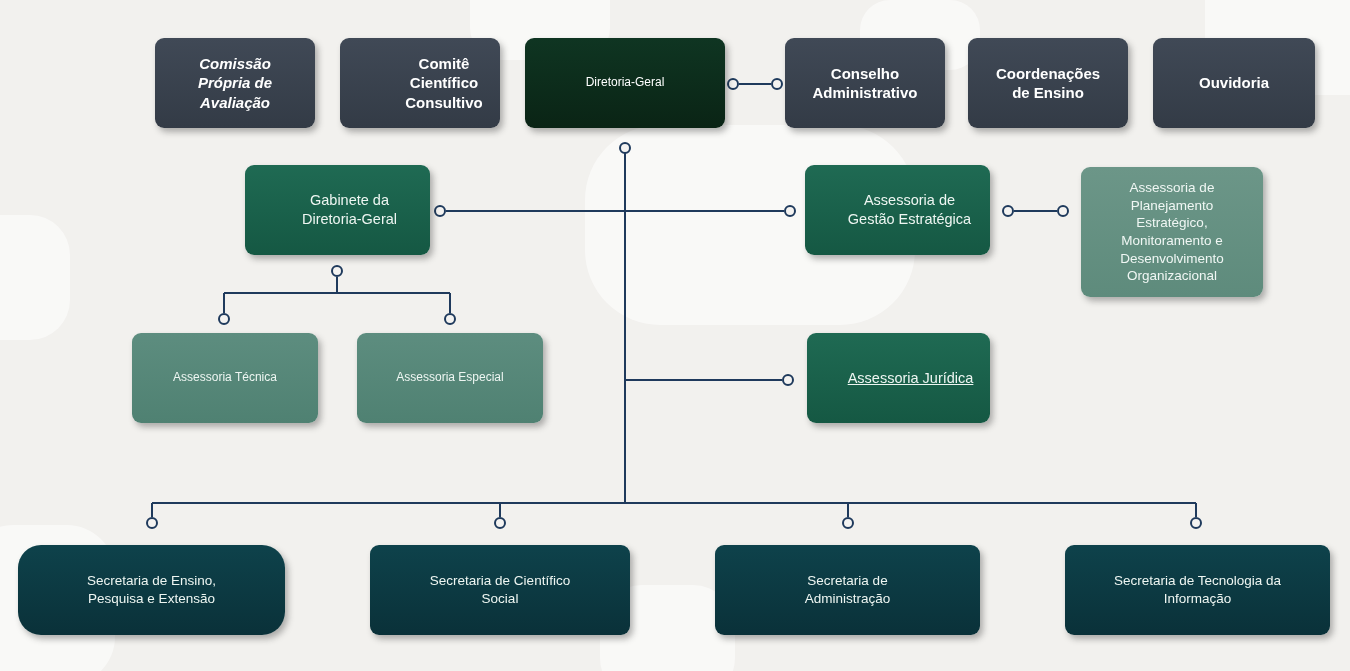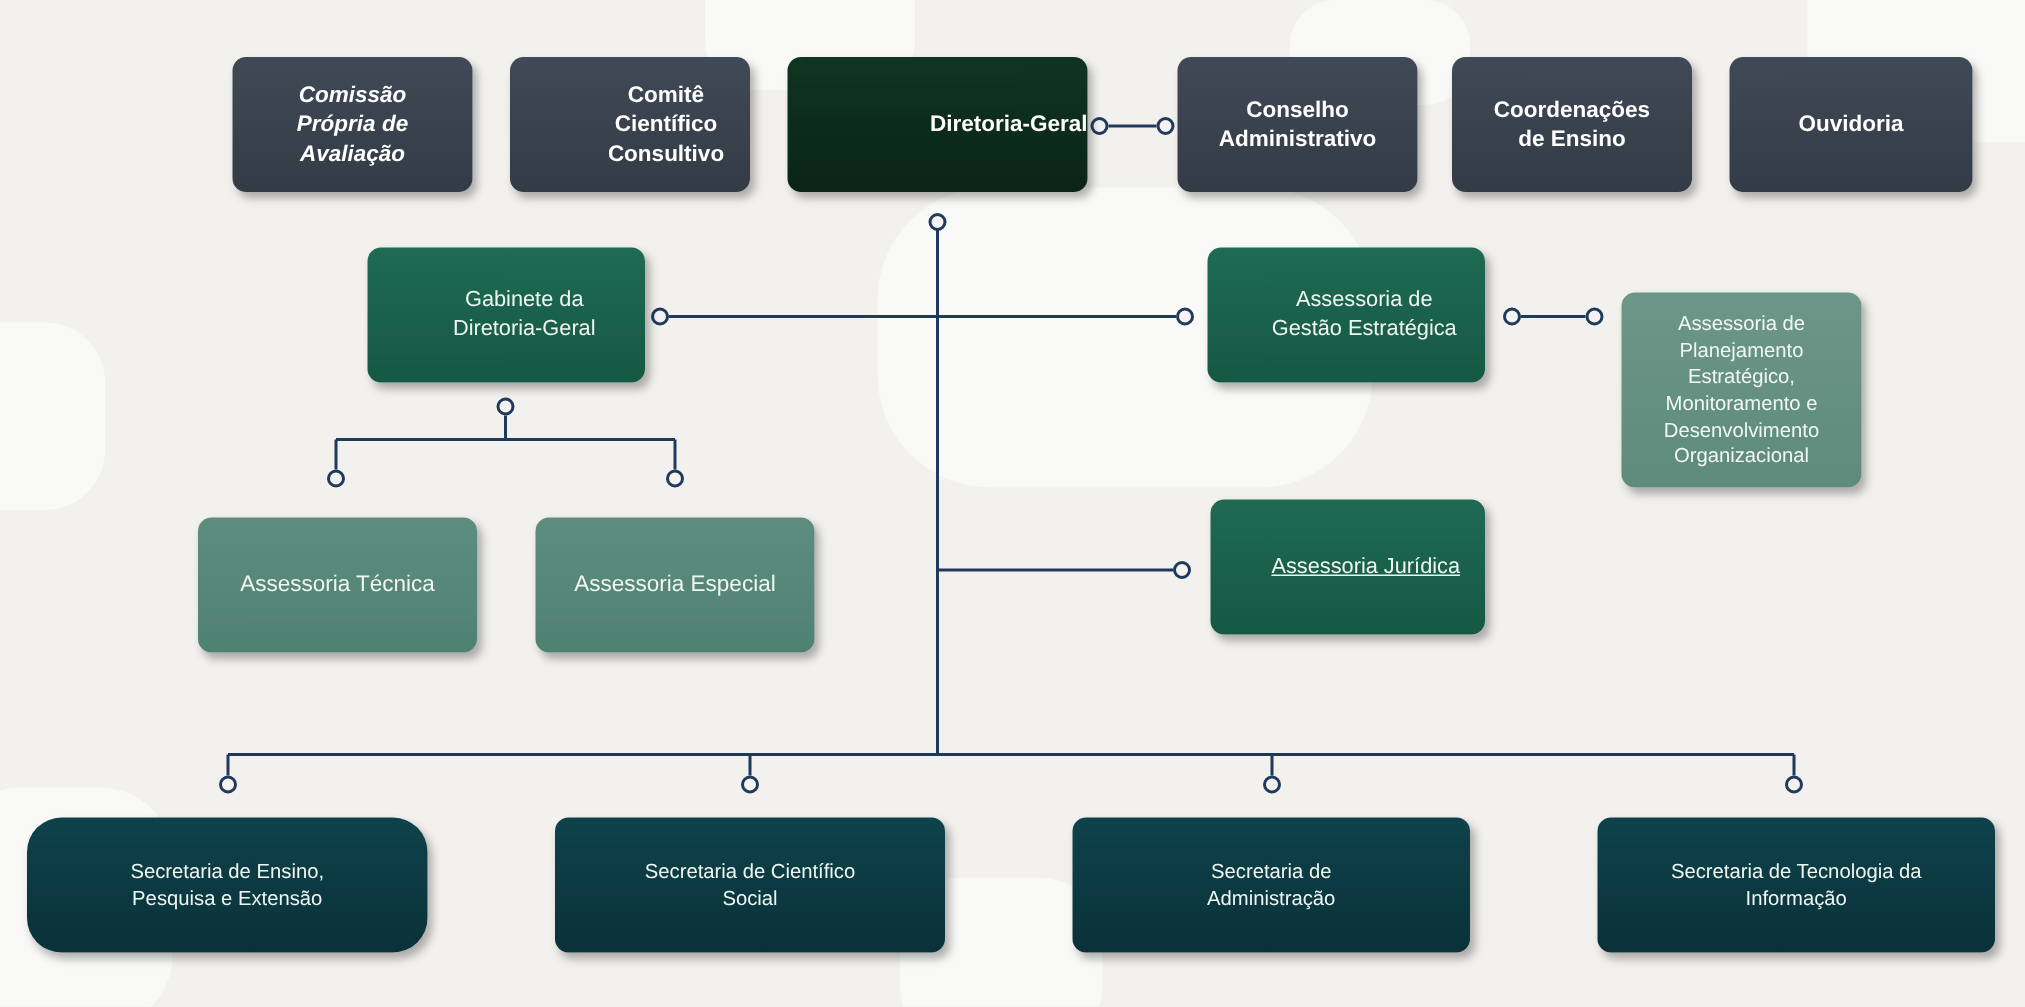--- a/index.html
+++ b/index.html
@@ -21,37 +21,37 @@
     position:absolute; z-index:2;
     display:flex; align-items:center; justify-content:center;
     text-align:center; color:#ffffff;
     border-radius:9px;
     box-shadow:3px 4px 6px rgba(40,40,40,.35);
     line-height:1.3;
   }
   .node span{ display:inline-block; }
 
   .dark-slate{ background:linear-gradient(180deg,#404956 0%,#333b46 100%); font-weight:bold; font-size:15px; }
-  .dark-green{ background:linear-gradient(180deg,#0f3522 0%,#0a2415 100%); font-weight:bold; font-size:15px;justify-content:flex-end; }
+  .dark-green{ background:linear-gradient(180deg,#0f3522 0%,#0a2415 100%); font-weight:normal; font-size:12px; }
   .green{ background:linear-gradient(180deg,#1f6a53 0%,#155843 100%); font-size:14.5px; color:#eef6f2;padding-left:24px; }
-  .sage{ background:linear-gradient(180deg,#5d8d7f 0%,#4f8172 100%); font-size:15px; color:#eef6f2;margin-top:12px; }
+  .sage{ background:linear-gradient(180deg,#5d8d7f 0%,#4f8172 100%); font-size:12px; color:#eef6f2; }
   .sage-light{ background:linear-gradient(180deg,#6c9688 0%,#5e8b7c 100%); font-size:13.5px; color:#f0f7f4; }
   .teal{ background:linear-gradient(180deg,#0e424b 0%,#0a3139 100%); font-size:13.5px; color:#eef6f2; }
 
   
   .n-comissao      { left:155px;  top:38px;  width:160px; height:90px; }
   .n-comite        { left:340px;  top:38px;  width:160px; height:90px;padding-left:48px; }
   .n-diretoria     { left:525px;  top:38px;  width:200px; height:90px; }
   .n-conselho      { left:785px;  top:38px;  width:160px; height:90px; }
   .n-coordenacoes  { left:968px;  top:38px;  width:160px; height:90px; }
   .n-ouvidoria     { left:1153px; top:38px;  width:162px; height:90px; }
 
   .n-gabinete      { left:245px;  top:165px; width:185px; height:90px; }
   .n-gestao        { left:805px;  top:165px; width:185px; height:90px; }
-  .n-planejamento  { left:1081px; top:167px; width:160px; height:130px;margin-top:28px; }
+  .n-planejamento  { left:1081px; top:167px; width:182px; height:130px; }
 
   .n-tecnica       { left:132px;  top:333px; width:186px; height:90px; }
   .n-especial      { left:357px;  top:333px; width:186px; height:90px; }
   .n-juridica      { left:807px;  top:333px; width:183px; height:90px;text-decoration:underline; }
 
   .n-sec-ensino        { left:18px;   top:545px; width:267px; height:90px;border-radius:23px; }
   .n-sec-comunicacao   { left:370px;  top:545px; width:260px; height:90px; }
   .n-sec-administracao { left:715px;  top:545px; width:265px; height:90px; }
   .n-sec-tecnologia    { left:1065px; top:545px; width:265px; height:90px; }
 

